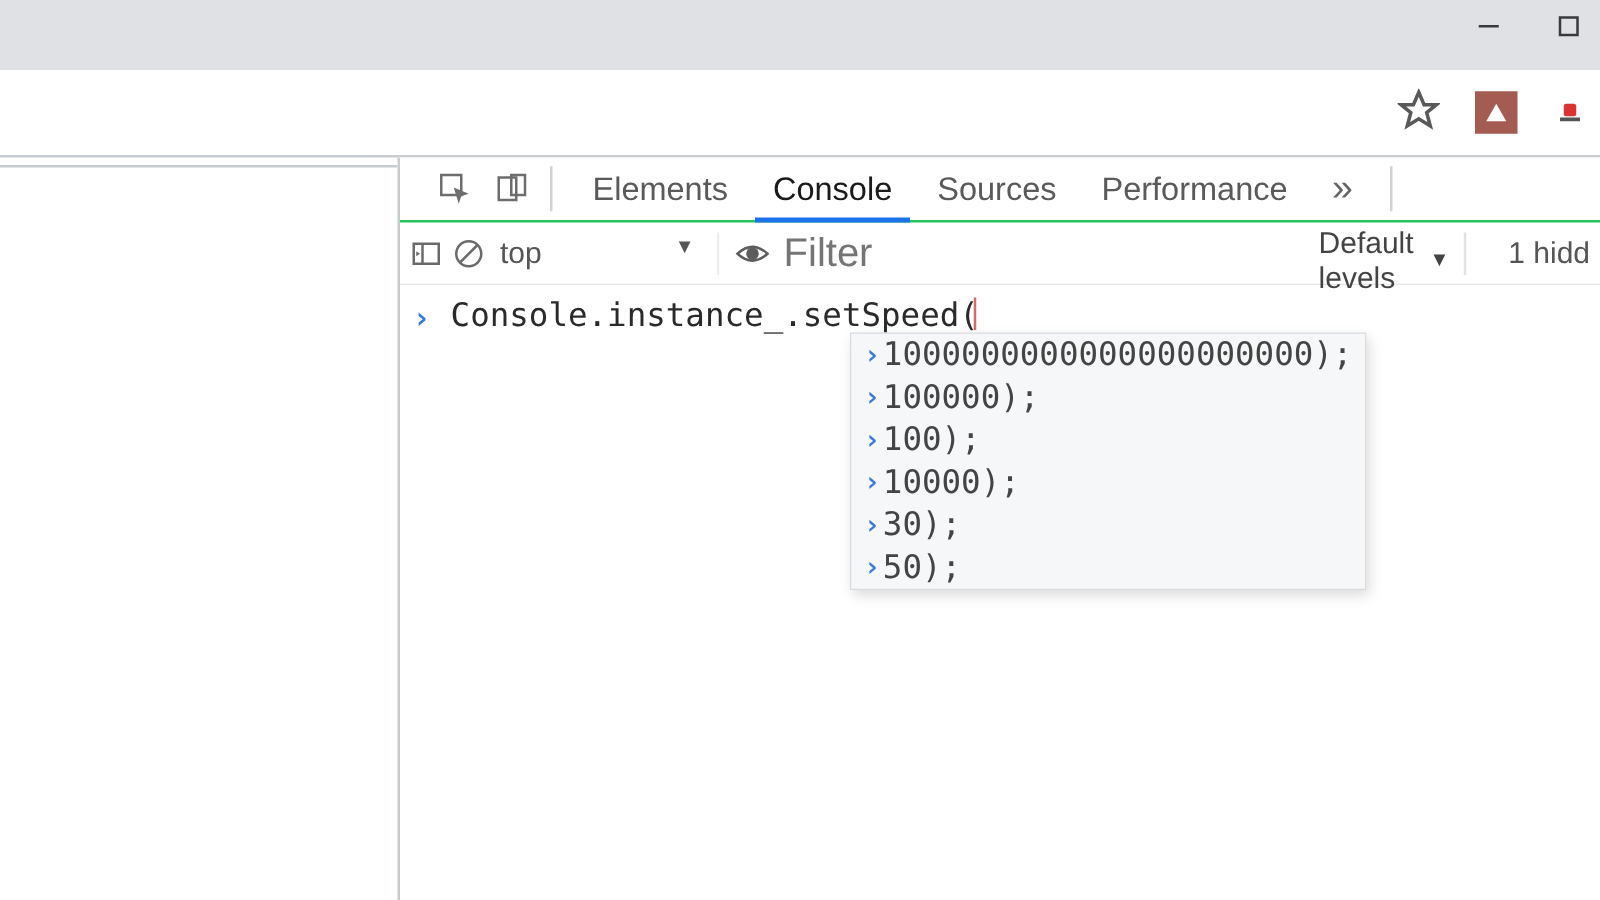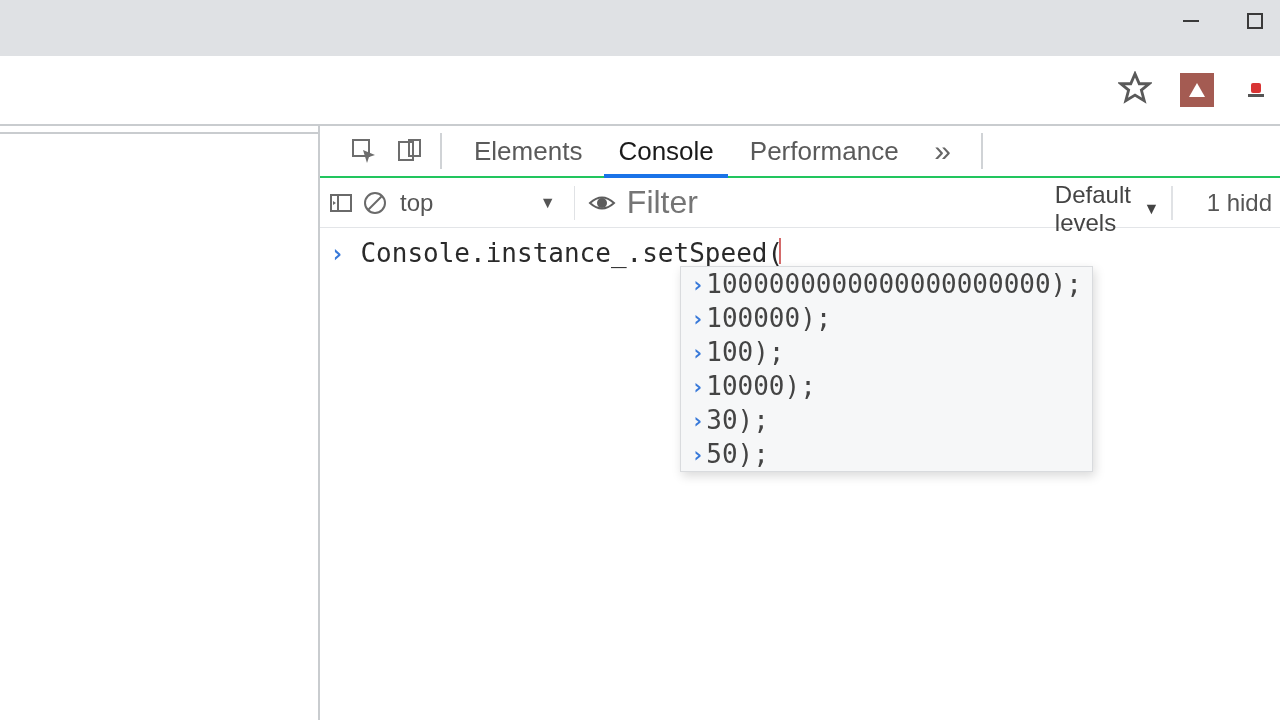--- a/index.html
+++ b/index.html
@@ -32,21 +32,21 @@
   .dt-tab { padding: 0 18px; height:100%; display:flex; align-items:center; cursor:pointer; color:#5a5a5a; }
   .dt-tab.active { color:#1a1a1a; position:relative; }
   .dt-tab.active::after { content:""; position:absolute; left:4px; right:4px; bottom:-2px; height:4px; background:#1a73e8; }
   .dt-more { width:40px; display:flex; align-items:center; justify-content:center; font-size:30px; color:#666; cursor:pointer; margin-left:6px; }
   .dt-right-div { width:2px; height:36px; background:#d0d3d6; margin-left:18px; }
 
   
   .dt-toolbar { height:50px; border-bottom:1px solid #e3e5e8; display:flex; align-items:center; padding:0 8px; font-size:24px; color:#555; }
   .tb-icon { width:40px; height:40px; display:flex; align-items:center; justify-content:center; cursor:pointer; margin-right:8px; }
   .tb-icon svg { stroke:#6a6a6a; fill:none; stroke-width:2; }
-  .ctx-select { margin-left:4px; display:flex; align-items:center; gap:6px; color:#555; cursor:pointer; width:250px; justify-content:space-between; padding-right:6px; }
+  .ctx-select { margin-left:4px; display:flex; align-items:flex-start; gap:6px; color:#555; cursor:pointer; width:250px; justify-content:space-between; padding-right:6px; }
   .ctx-select .tri { font-size:16px; color:#555; }
   .tb-sep { width:2px; height:34px; background:#e0e2e5; margin:0 12px; }
   .eye-icon { width:40px; height:40px; display:flex; align-items:center; justify-content:center; cursor:pointer; margin-right:10px; }
   .eye-icon svg { stroke:#5d5d5d; fill:none; stroke-width:2; }
   .filter-input { flex:0 0 190px; color:#a16207; font-size:32px; font-style:normal; outline:none; border:none; background:transparent; }
   .levels { display:flex; align-items:center; gap:4px; color:#444; cursor:pointer; margin-left:8px;margin-top:12px; }
   .levels .tri { font-size:16px; }
   .hidden-msg { margin-left:22px; color:#555; white-space:nowrap; }
 
   
@@ -104,20 +104,21 @@
       </div>
       <div class="dt-icon-btn">
         <svg width="26" height="26" viewBox="0 0 26 26">
             <rect x="2" y="4" width="14" height="18"></rect>
             <rect x="12" y="2" width="11" height="16"></rect>
           </svg>
       </div>
       <div class="dt-divider"></div>
       <div class="dt-tab">Elements</div>
       <div class="dt-tab active">Console</div>
+      <div class="dt-tab">Sources</div>
       <div class="dt-tab">Performance</div>
       <div class="dt-more">»</div>
       <div class="dt-right-div"></div>
     </div>
 
     <div class="dt-toolbar">
       <div class="tb-icon">
         <svg width="26" height="26" viewBox="0 0 26 26">
             <rect x="3" y="5" width="20" height="16"></rect>
             <line x1="10" y1="5" x2="10" y2="21"></line>

